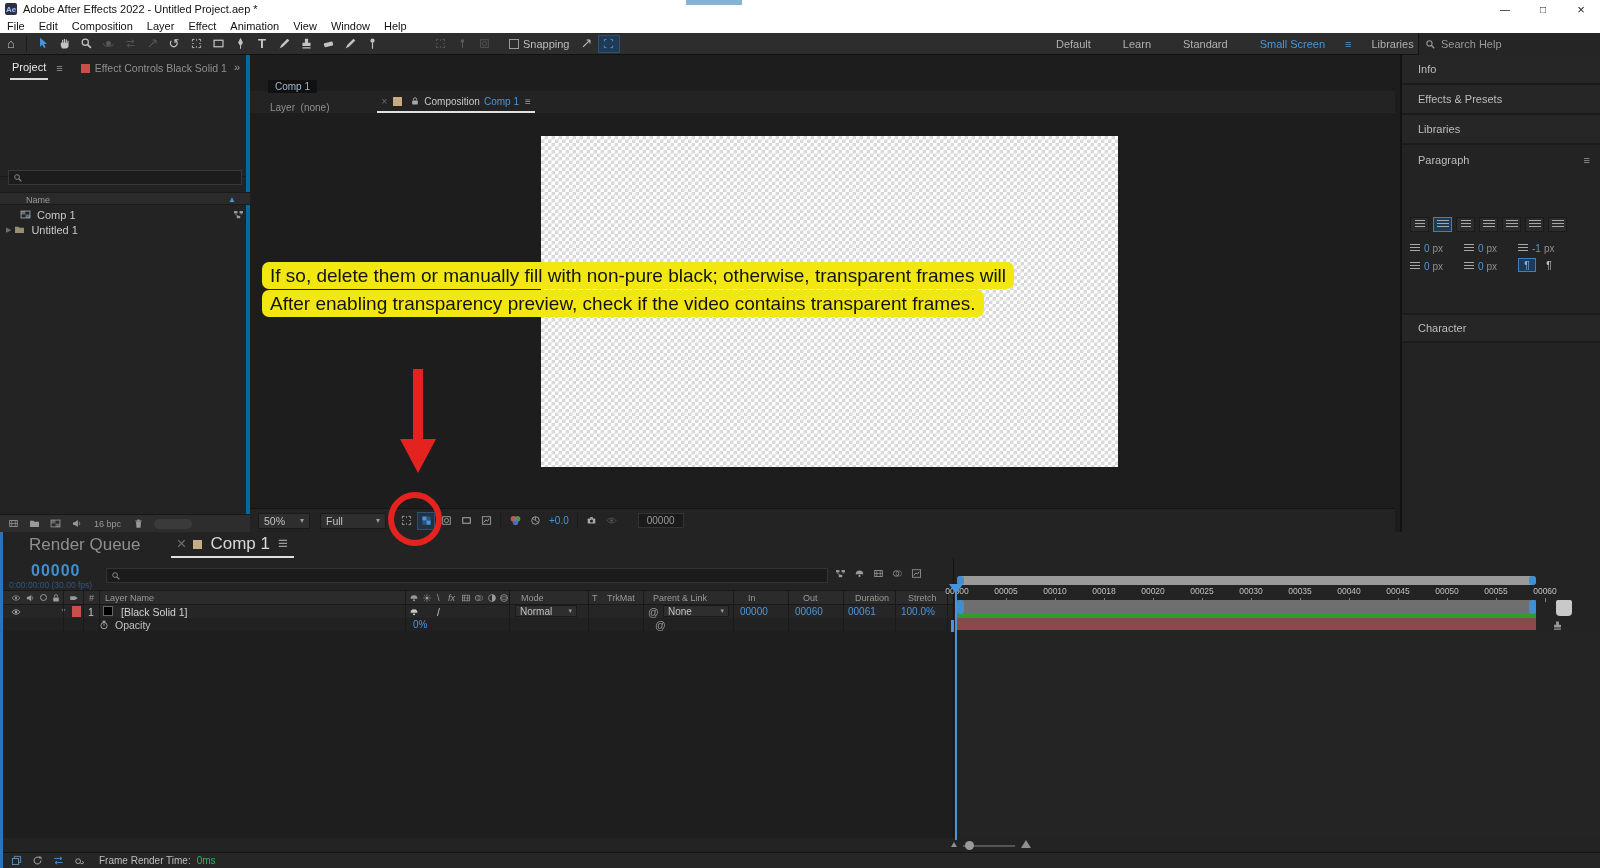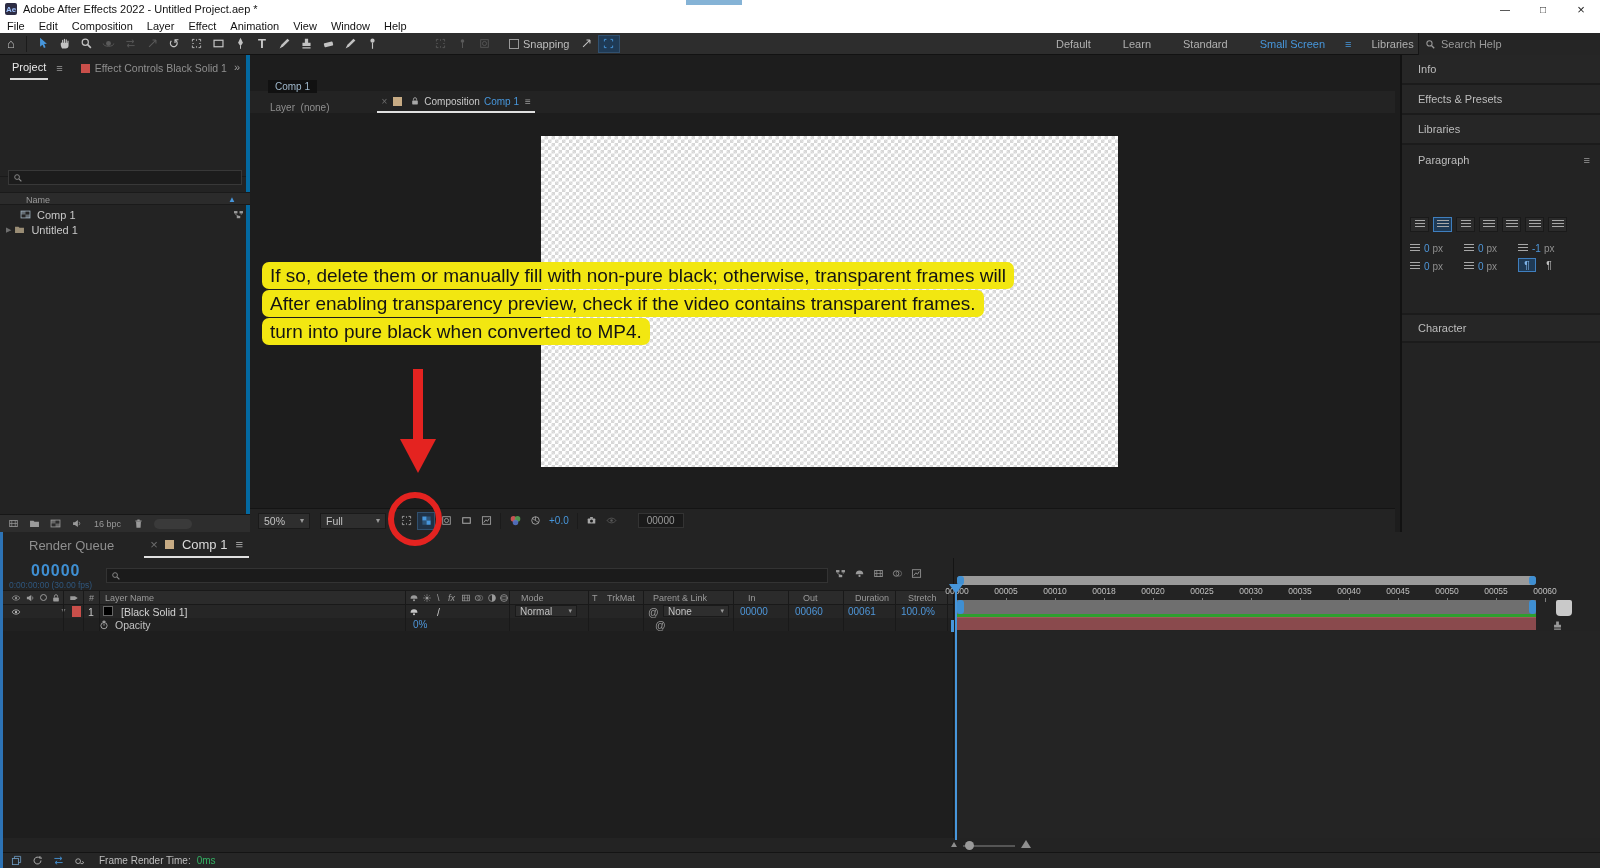--- a/index.html
+++ b/index.html
@@ -105,21 +105,21 @@
       background:repeating-linear-gradient(to bottom,#a8a8a8 0 1px,transparent 1px 3px); }
   .para-field { position:absolute; display:flex; align-items:center; font-size:10px; color:#8f8f8f; }
   .para-field .num { color:#4e96d9; margin:0 3px 0 4px; }
   .dir-btn { width:18px; height:14px; display:flex; align-items:center; justify-content:center; font-size:10px;
              color:#c0c0c0; }
   .dir-btn.active { background:#1f3a55; border:1px solid #3f7fbf; color:#7eb3e8; }
 
   
   .timeline-panel { position:absolute; left:0; top:532px; width:1600px; height:336px; background:#232323;
                     border-left:3px solid #2d73b5; border-bottom:3px solid #2d73b5; }
-  .tl-tabs { height:26px; display:flex; align-items:center; font-size:13px; }
+  .tl-tabs { height:26px; display:flex; align-items:center; font-size:17px; }
   .tl-timecode { position:absolute; left:28px; top:30px; color:#3f8fd2; font-size:16px; font-weight:bold;
                  letter-spacing:1px; }
   .tl-tc-detail { position:absolute; left:6px; top:48px; color:#2f577e; font-size:8.5px; }
   .tl-search { position:absolute; left:103px; top:36px; width:722px; height:15px; background:#1b1b1b;
                border:1px solid #333; display:flex; align-items:center; padding:0 4px; color:#8a8a8a; }
   .tl-mini-ics { position:absolute; left:832px; top:36px; display:flex; gap:8px; color:#9a9a9a; }
   .tl-header { position:absolute; left:0; top:58px; width:950px; height:15px; background:#2b2b2b;
                border-top:1px solid #191919; border-bottom:1px solid #191919; font-size:9px; color:#9a9a9a; }
   .tl-row1 { position:absolute; left:0; top:73px; width:950px; height:13px; background:#262626; font-size:10.5px; }
   .tl-row2 { position:absolute; left:0; top:86px; width:950px; height:13px; background:#212121; font-size:10.5px; }
@@ -524,21 +524,20 @@
           <span style="margin-left:6px;color:#9a9a9a">≡</span>
         </span>
       </div>
       <div class="subtab">Comp 1</div>
 
       <div class="checkerboard"></div>
 
       <div class="abs" style="left:12px;top:207px;z-index:5">
         <div class="note-line">If so, delete them or manually fill with non-pure black; otherwise, transparent frames will</div>
         <div class="note-line">After enabling transparency preview, check if the video contains transparent frames.</div>
-        <div class="note-line">turn into pure black when converted to MP4.</div>
       </div>
 
       <svg class="abs" style="left:146px;top:308px;z-index:5" width="44" height="115">
         <line x1="22" y1="6" x2="22" y2="80" stroke="#e42320" stroke-width="10"></line>
         <polygon points="4,76 40,76 22,110" fill="#e42320"></polygon>
       </svg>
 
       <div class="red-circle"></div>
 
       <div class="viewer-toolbar">

